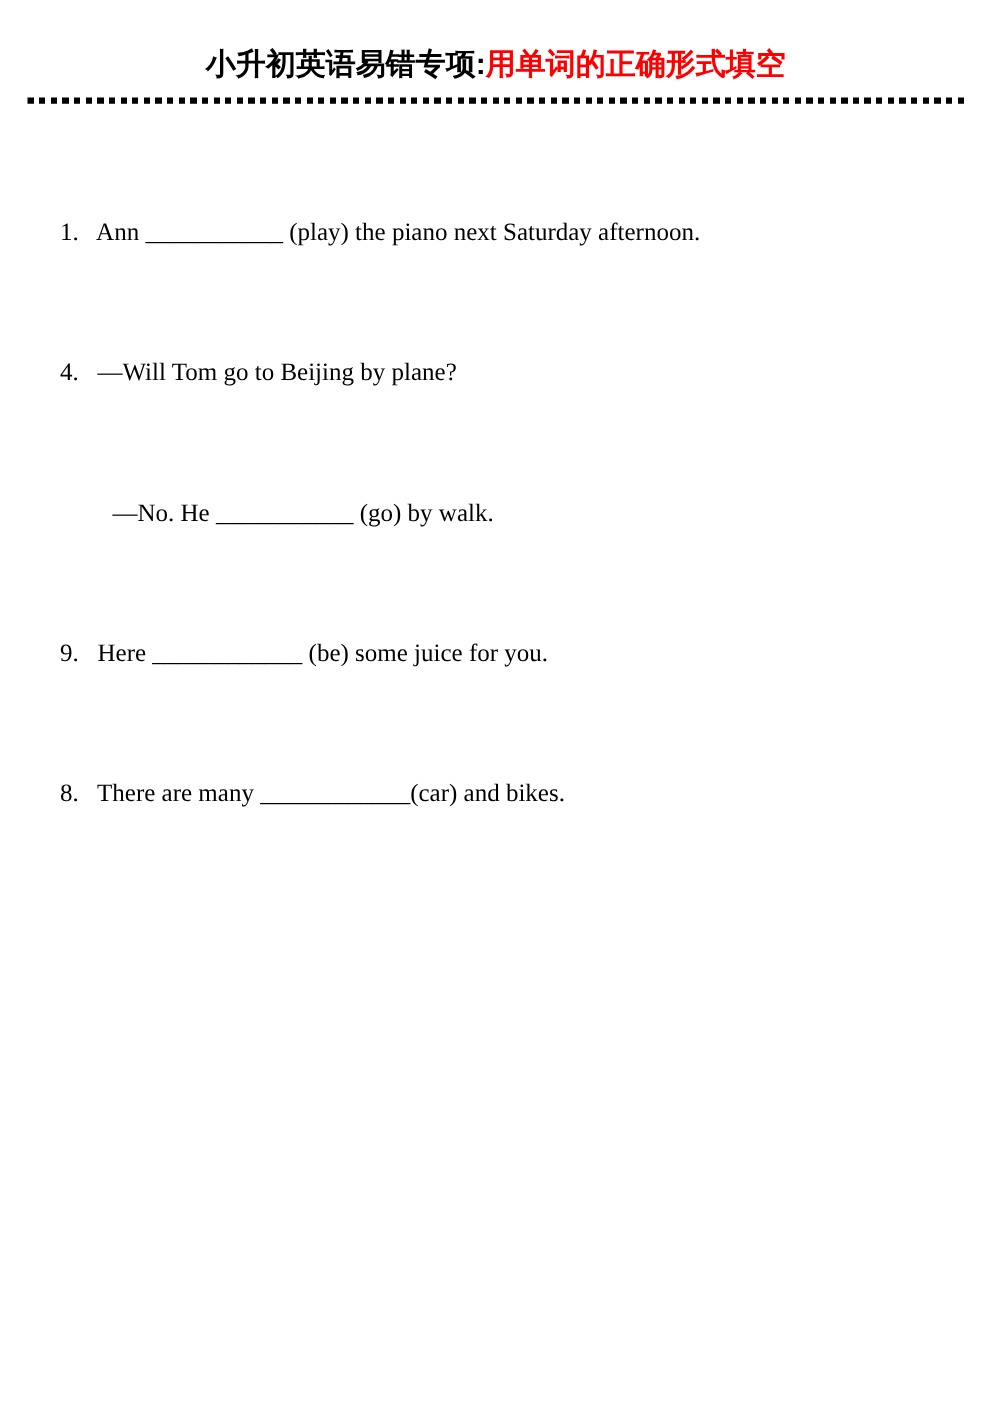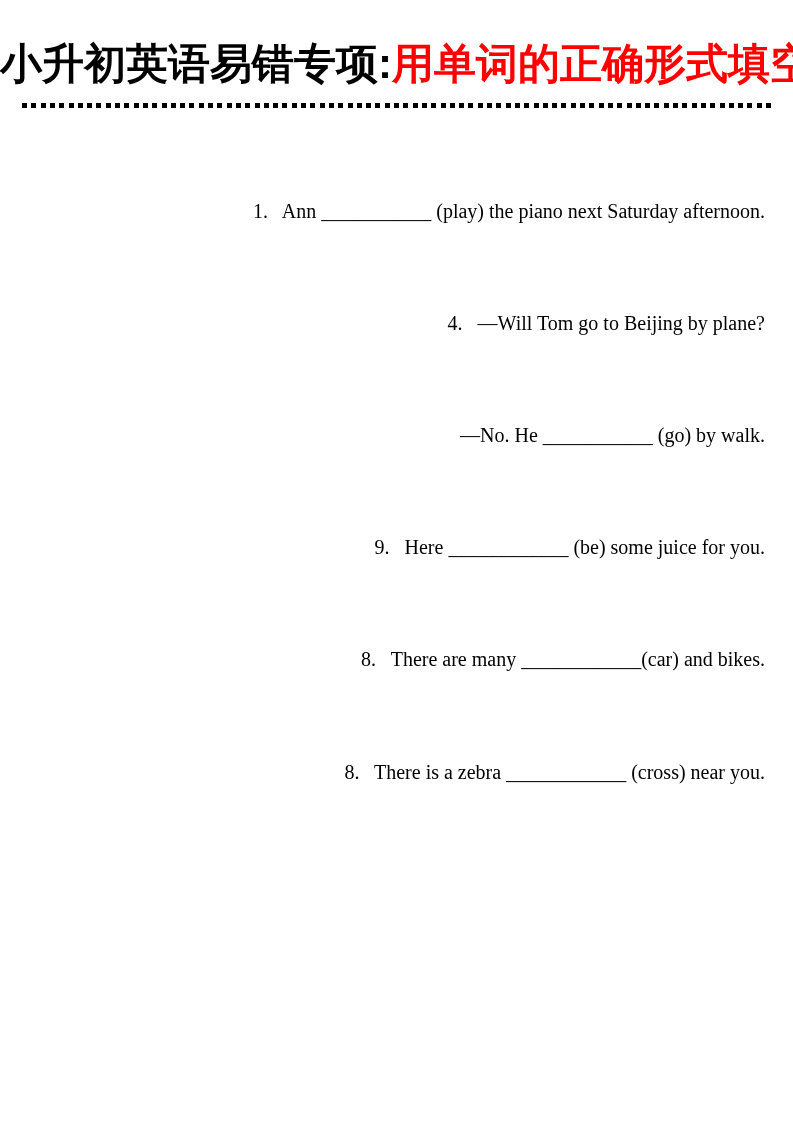--- a/index.html
+++ b/index.html
@@ -11,57 +11,56 @@
     box-sizing: border-box;
     padding-top: 36px;
     overflow: hidden;
     font-family: "Liberation Serif", "DejaVu Serif", serif;
     color: #000000;
   }
   .title {
     text-align: center;
     font-family: "Liberation Sans", "DejaVu Sans", sans-serif;
     font-weight: bold;
-    font-size: 42px;
+    font-size: 24px;
     line-height: 1.35;
     white-space: nowrap;
     color: #000000;
   }
   .title .t-red { color: #ff0000; }
   .dotted-rule {
     height: 5px;
     margin: 10px 21px 0 22px;
     background: repeating-linear-gradient(90deg, #000 0 5px, transparent 5px 9.3px);
   }
   .questions {
     margin: 10px 28px 0 48px;
     font-size: 20px;
     line-height: 37.4px;
     white-space: pre;
   }
-  .line { height: 37.4px; text-align: right; }
+  .line { height: 37.4px; }
   .line.indent { padding-left: 42px; }
 </style>
 </head>
 <body>
 
 <div class="page">
   <div class="title">
     <span class="t-black">小升初英语易错专项:</span><span class="t-red">用单词的正确形式填空</span>
   </div>
 
   <div class="dotted-rule"></div>
 
   <div class="questions">
     <div class="line">1.   Ann ___________ (play) the piano next Saturday afternoon.</div>
     <div class="line">4.   —Will Tom go to Beijing by plane?</div>
     <div class="line indent">—No. He ___________ (go) by walk.</div>
     <div class="line">9.   Here ____________ (be) some juice for you.</div>
     <div class="line">8.   There are many ____________(car) and bikes.</div>
-    <div class="line">8.   There is a zebra ____________ (cross) near you.</div>
     
     
     
     
     
     
     
     
     
     

